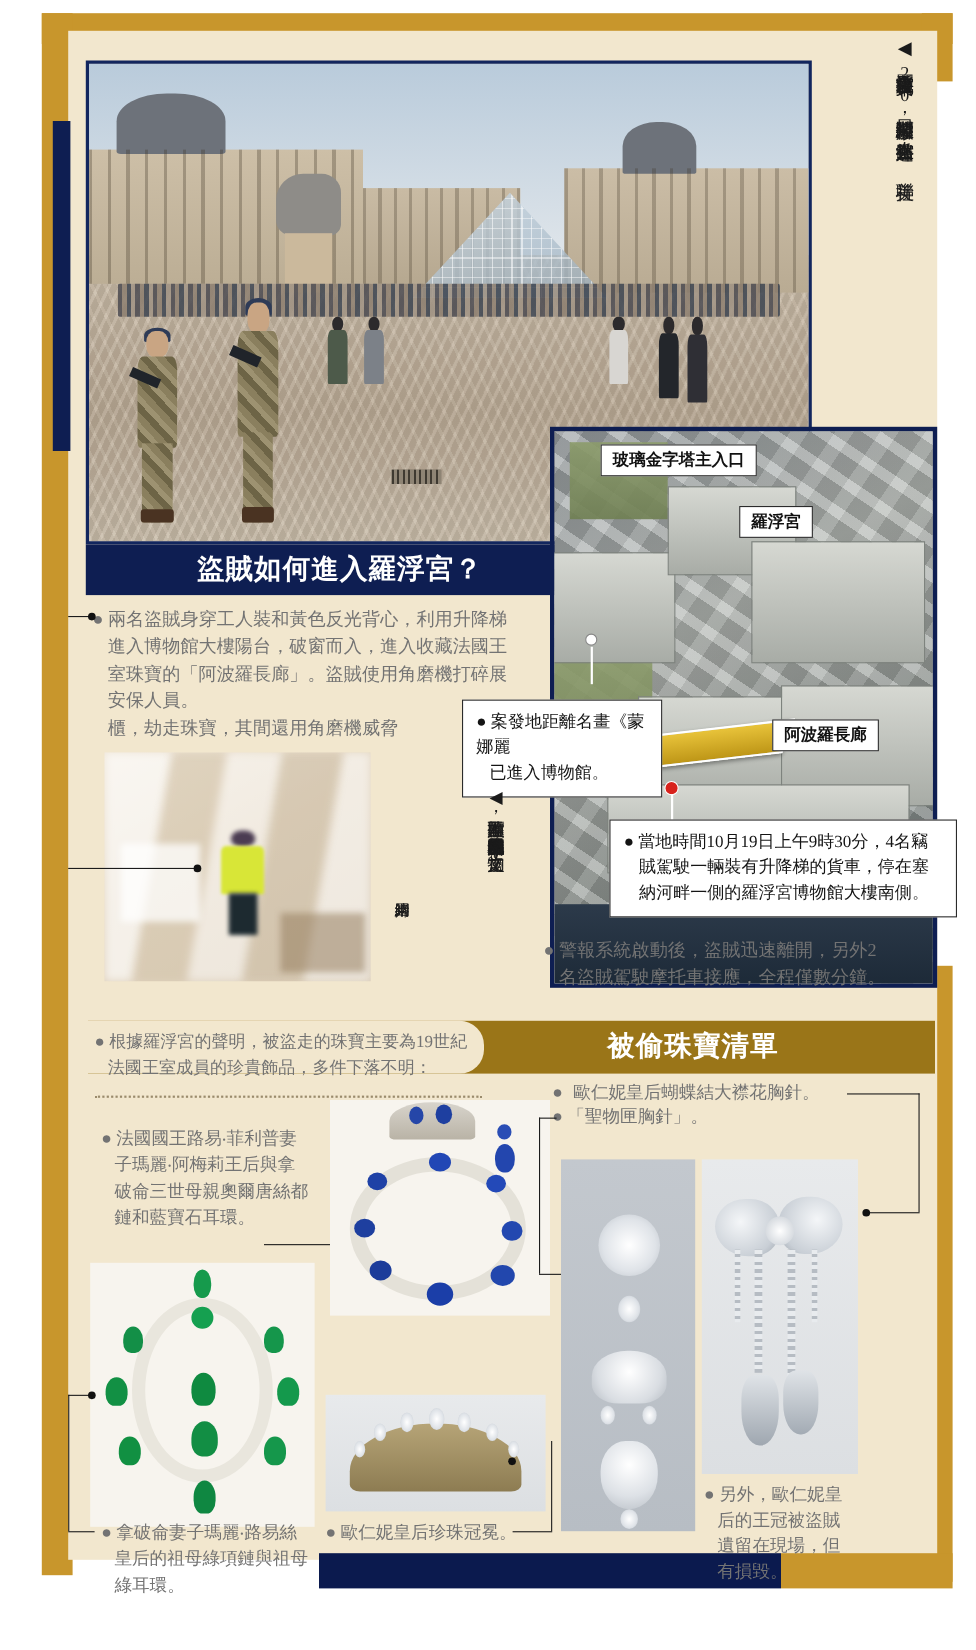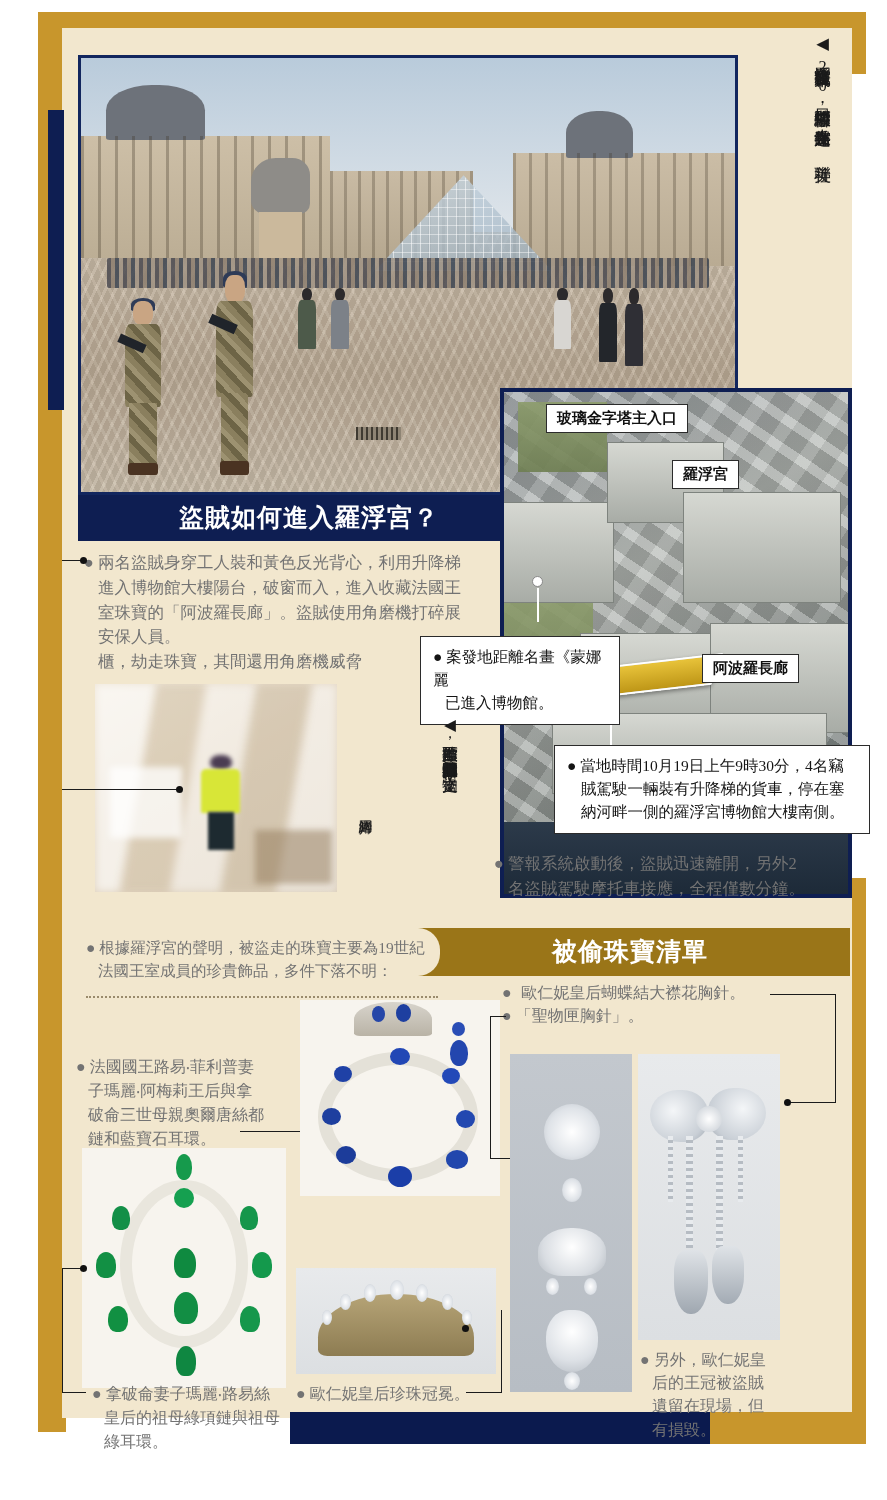--- a/index.html
+++ b/index.html
@@ -254,21 +254,21 @@
     <div class="white-dot" style="left:28px;top:184px;"></div>
     <div class="leader-v" style="left:33px;top:196px;height:34px;"></div>
     <div class="red-dot" style="left:100px;top:318px;"></div>
     <div class="leader-v" style="left:106px;top:330px;height:42px;"></div>
 
     <div class="map-label" style="left:42px;top:12px;">玻璃金字塔主入口</div>
     <div class="map-label" style="left:168px;top:68px;">羅浮宮</div>
     <div class="map-label" style="left:198px;top:262px;">阿波羅長廊</div>
   </div>
 
-  <div class="callout" style="left:420px;top:636px;width:200px;">
+  <div class="callout" style="left:420px;top:636px;width:182px;">
     <div>● 案發地距離名畫《蒙娜麗</div>
     <div style="padding-left:12px">已進入博物館。</div>
   </div>
 
   <div class="callout" style="left:554px;top:745px;width:316px;">
     <div>● 當地時間10月19日上午9時30分，4名竊</div>
     <div style="padding-left:14px">賊駕駛一輛裝有升降梯的貨車，停在塞</div>
     <div style="padding-left:14px">納河畔一側的羅浮宮博物館大樓南側。</div>
   </div>
 
@@ -298,21 +298,21 @@
   <div class="sec2-band">
     <h2>被偷珠寶清單</h2>
   </div>
   <div class="sec2-white"></div>
   <div class="btext" style="left:86px;top:936px;width:350px;font-size:15.5px;">
     <div>● 根據羅浮宮的聲明，被盜走的珠寶主要為19世紀</div>
     <div style="padding-left:12px">法國王室成員的珍貴飾品，多件下落不明：</div>
   </div>
   <div class="dotline"></div>
 
-  <div class="btext" style="left:76px;top:1024px;width:226px;font-size:16px;line-height:1.5;margin-top:31px;">
+  <div class="btext" style="left:92px;top:1024px;width:226px;font-size:16px;line-height:1.5;">
     <div>● 法國國王路易‧菲利普妻</div>
     <div style="padding-left:12px">子瑪麗‧阿梅莉王后與拿</div>
     <div style="padding-left:12px">破侖三世母親奧爾唐絲都</div>
     <div style="padding-left:12px">鏈和藍寶石耳環。</div>
   </div>
   <div class="lead-h" style="left:240px;top:1131px;width:72px;"></div>
   <div class="dot-sm" style="left:305px;top:1128px;"></div>
 
   <div class="jw-img jw-white" style="left:300px;top:1000px;width:200px;height:196px;">
     <div class="gem" style="left:54px;top:2px;width:78px;height:34px;background:linear-gradient(#d8d4cc,#b9b3a6);border-radius:50% 50% 8% 8%;"></div>

